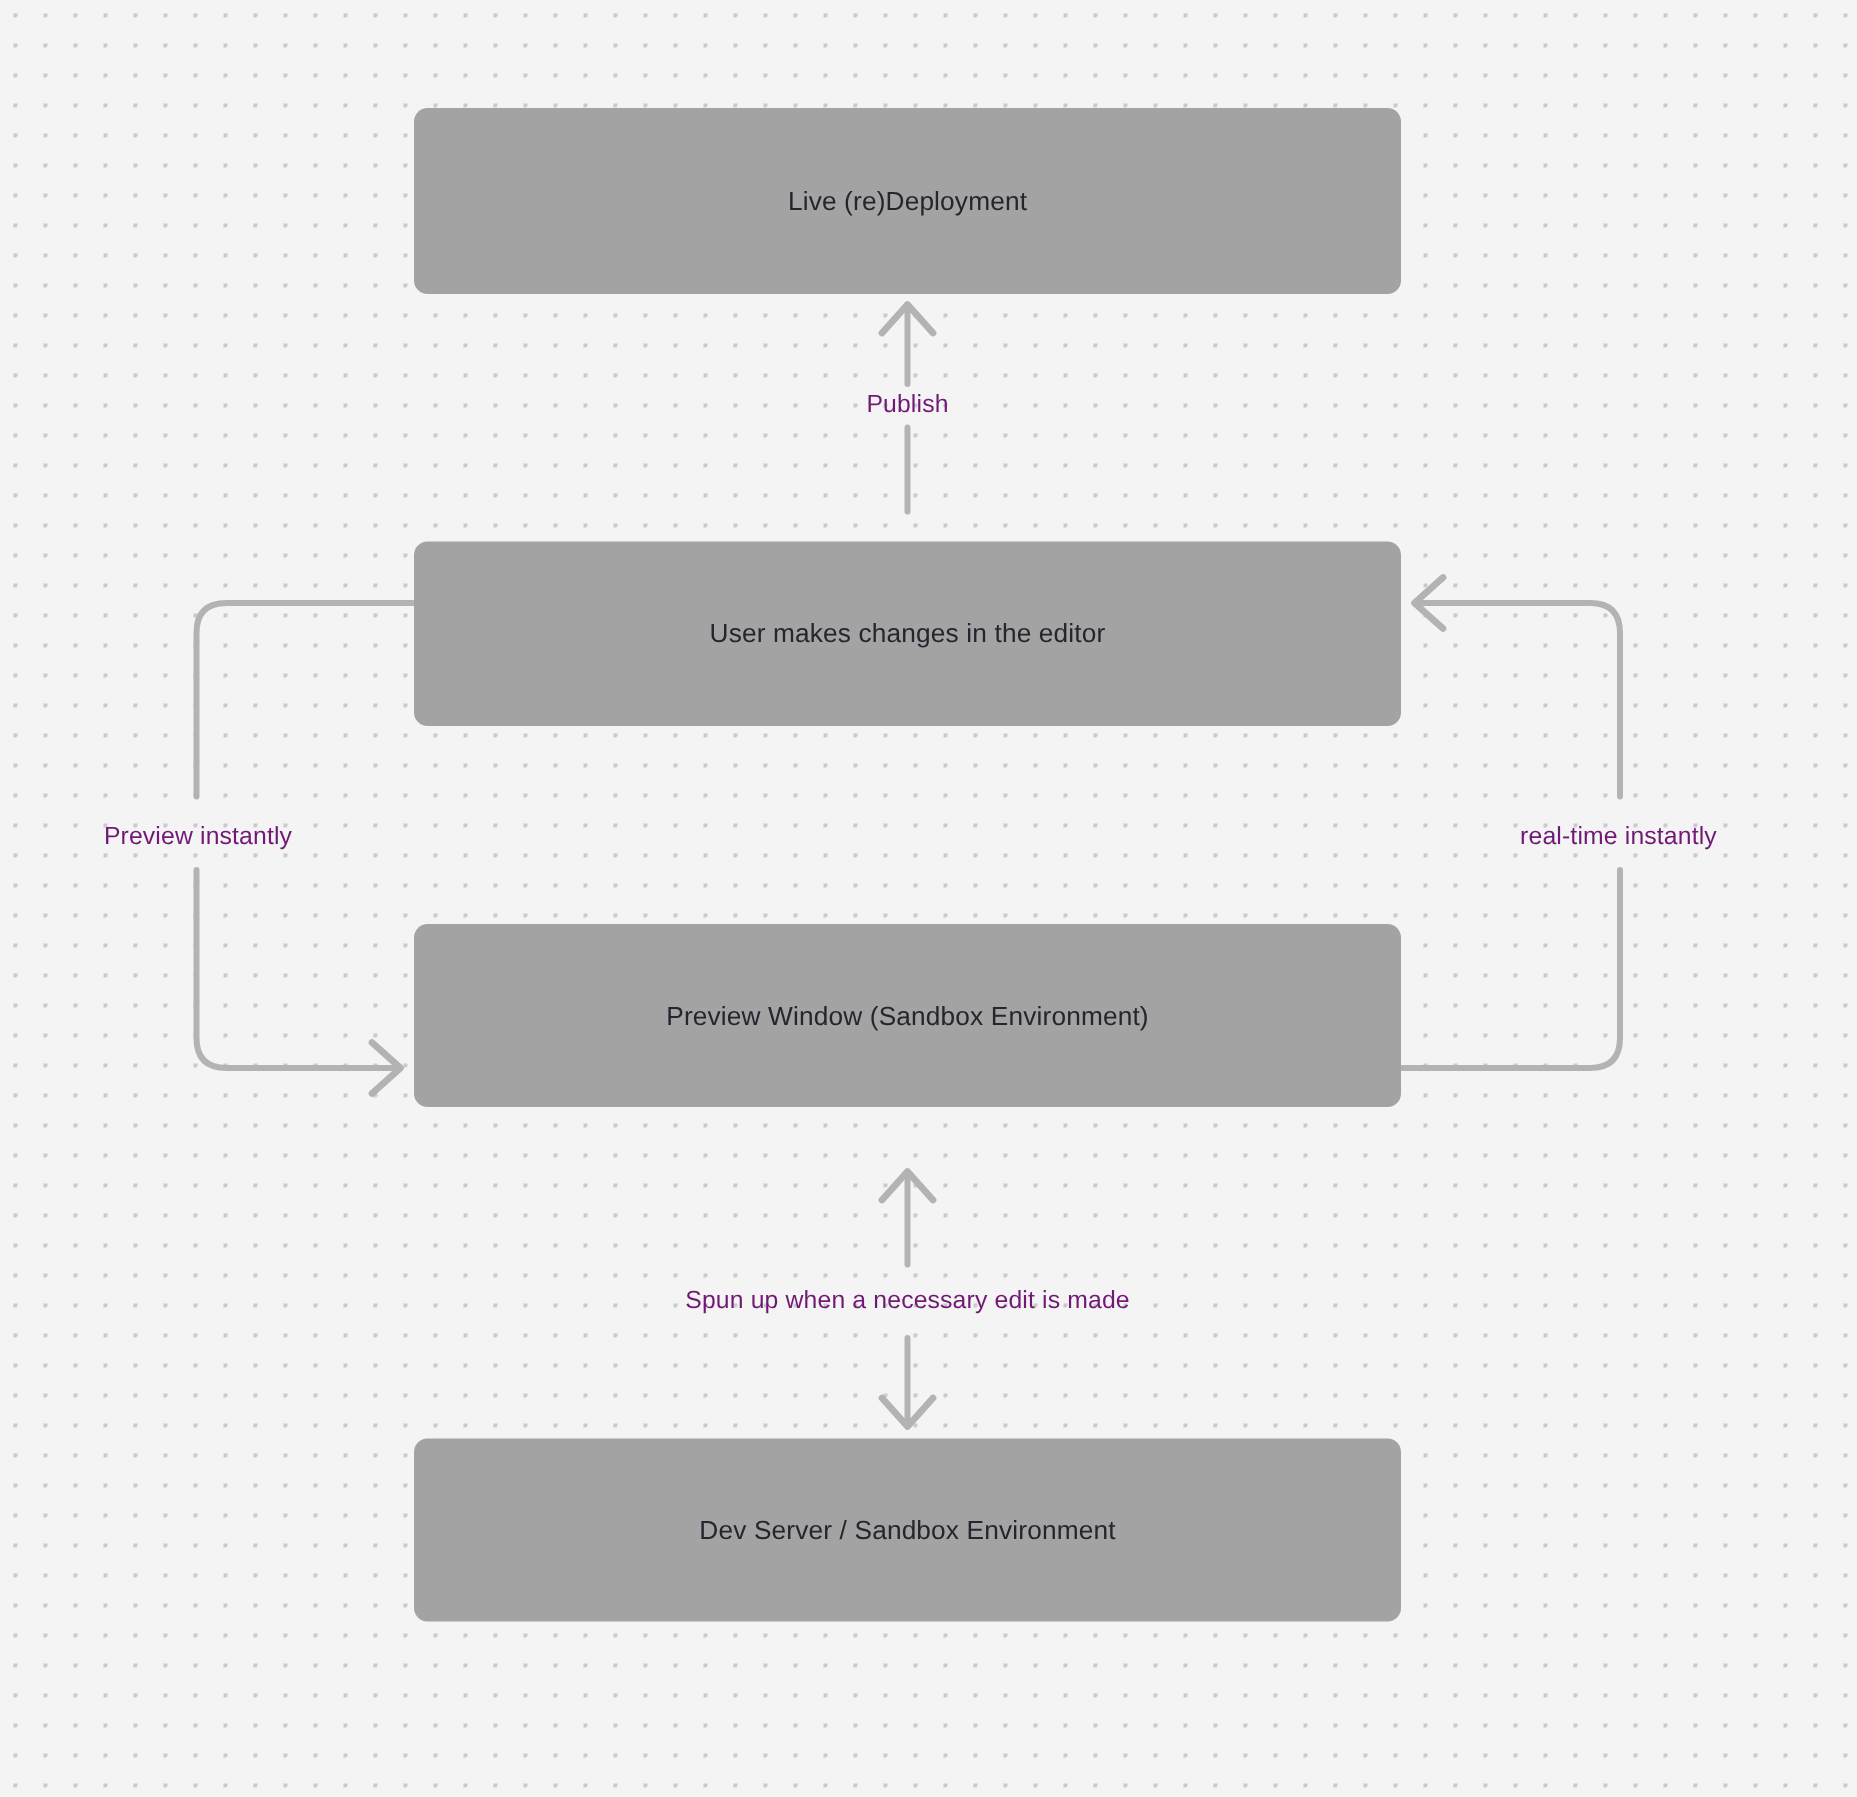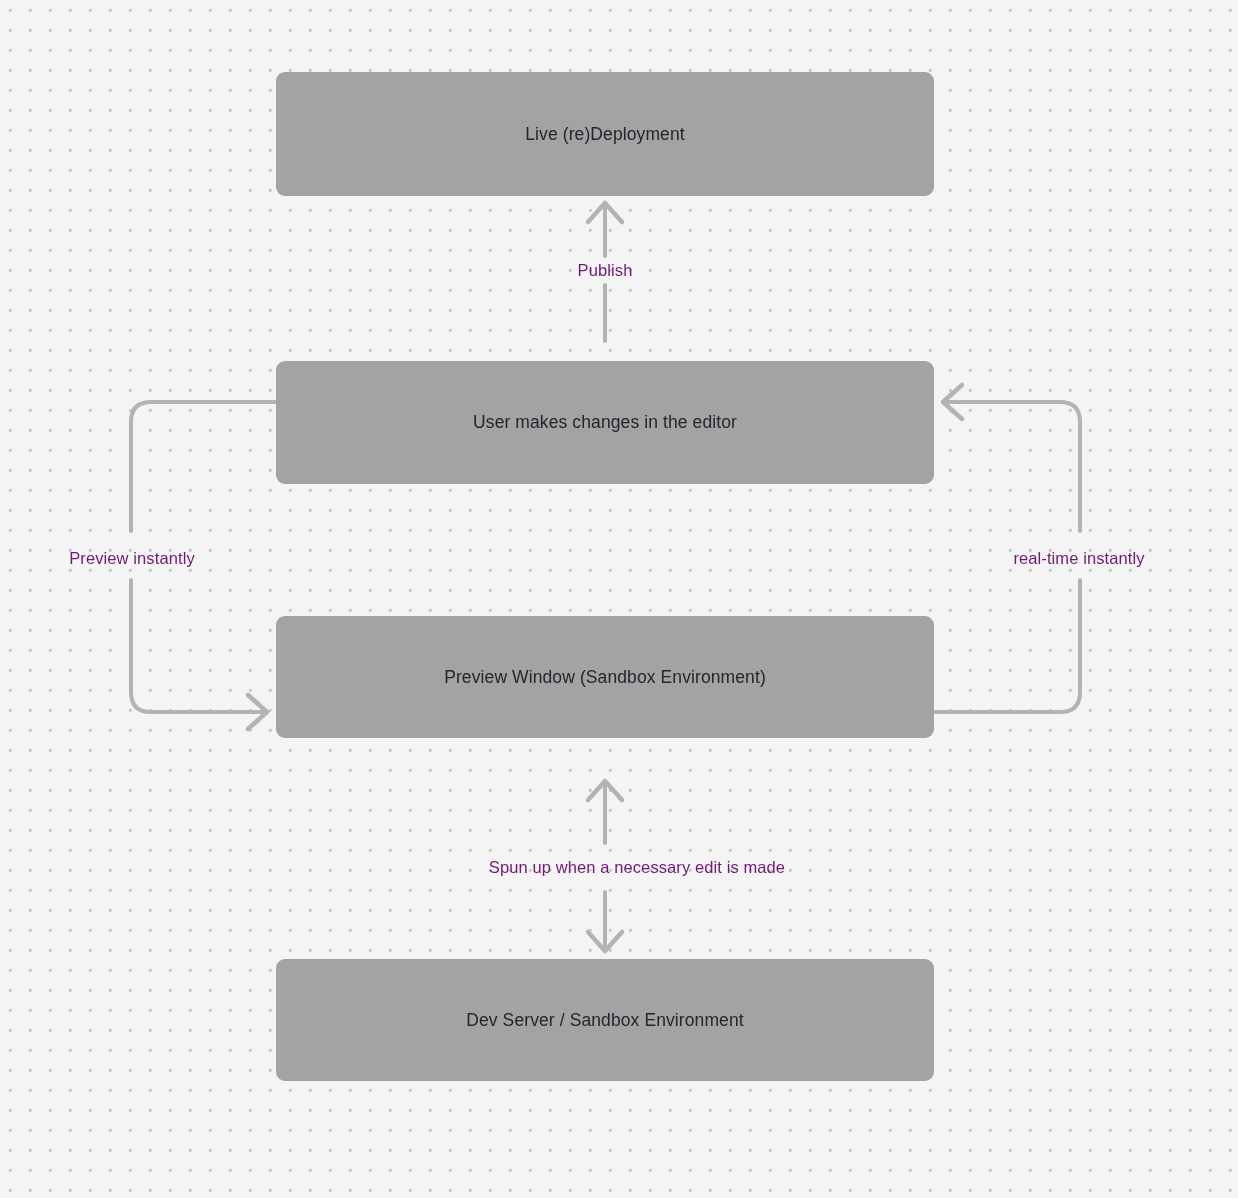--- a/index.html
+++ b/index.html
@@ -112,15 +112,15 @@
   <div class="node" style="left:276px; top:959px; width:658px; height:122px;">
     <span>Dev Server / Sandbox Environment</span>
   </div>
 
   <div class="edge-label center" style="left:605px; top:270px;">Publish</div>
 
   <div class="edge-label center" style="left:132px; top:558px;">Preview instantly</div>
 
   <div class="edge-label center" style="left:1079px; top:558px;">real-time instantly</div>
 
-  <div class="edge-label center" style="left:637px; top:867px;">Spun up when a necessary edit is made</div>
+  <div class="edge-label center" style="left:605px; top:867px;">Spun up when a necessary edit is made</div>
 
 </div>
 
 </body></html>

